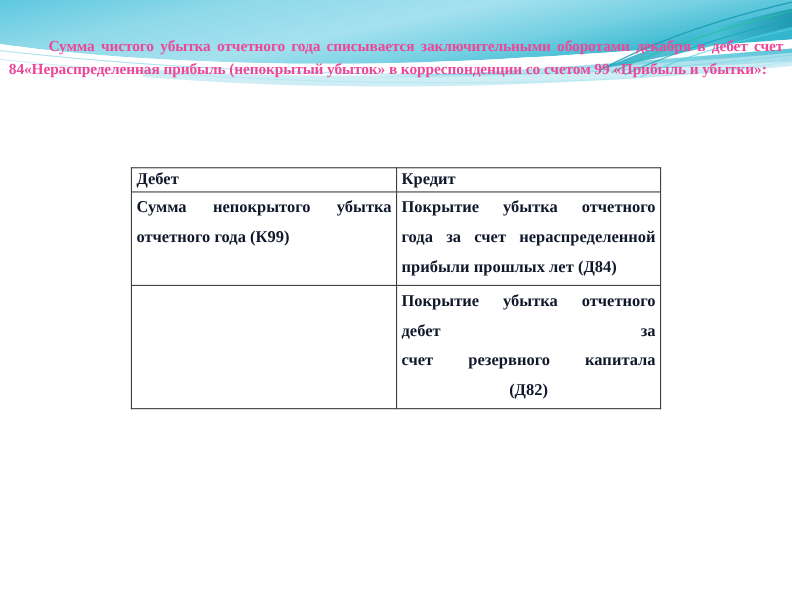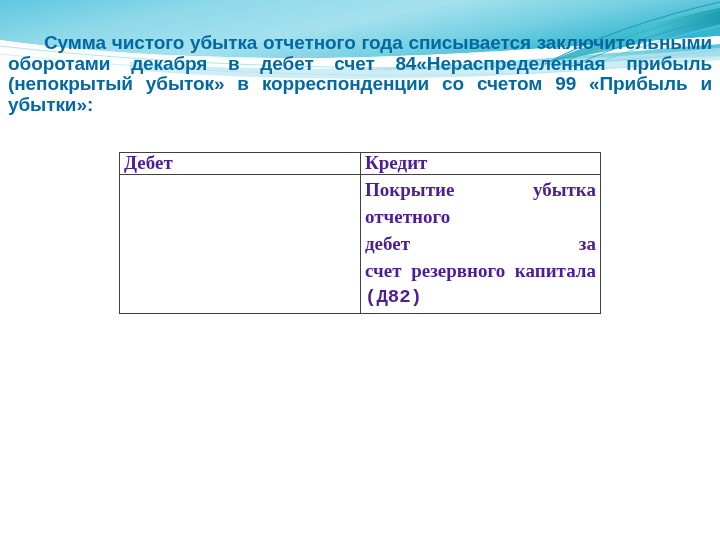--- a/index.html
+++ b/index.html
@@ -28,50 +28,51 @@
   #header-decoration svg {
     display: block;
   }
 
   
   #intro-paragraph {
     position: absolute;
     left: 8px;
     top: 33px;
     width: 704px;
-    font-size: 19px;
+    font-size: 14px;
     font-weight: bold;
     line-height: 20.5px;
-    color: #0369a1;
+    color: #ec4899;
     text-align: justify;
     text-justify: inter-word;
     text-indent: 36px;
     letter-spacing: -0.1px;
     white-space: pre-wrap;
+    font-family: Liberation Serif, serif;
   }
 
   
   #entries-table {
     position: absolute;
     left: 119px;
     top: 152px;
     width: 481px;
     border-collapse: collapse;
     table-layout: fixed;
     background: #ffffff;
   }
   #entries-table td,
   #entries-table th {
     border: 1.3px solid #404040;
     vertical-align: top;
     padding: 1px 4px 2px 4px;
     font-family: "Liberation Serif", serif;
-    font-size: 19px;
+    font-size: 15px;
     font-weight: bold;
-    color: #4c1d95;
+    color: #0f172a;
     line-height: 27px;
     text-align: justify;
     text-justify: inter-word;
   }
   #entries-table th {
     font-weight: bold;
     line-height: 20px;
     text-align: left;
     padding-top: 0px;
     padding-bottom: 1px;
@@ -143,27 +144,42 @@
     <col class="col-debit">
     <col class="col-credit">
   </colgroup>
   <thead>
     <tr>
       <th>Дебет</th>
       <th>Кредит</th>
     </tr>
   </thead>
   <tbody>
+    <tr class="row-1">
+      <td>
+        <span class="cell-inner">
+            <span style="display: block; text-align: justify; text-align-last: justify;">Сумма непокрытого убытка</span>
+            <span style="display: block; text-align: left;">отчетного года (К99)</span>
+          </span>
+      </td>
+      <td>
+        <span class="cell-inner">
+            <span style="display: block; text-align: justify; text-align-last: justify;">Покрытие убытка отчетного</span>
+            <span style="display: block; text-align: justify; text-align-last: justify;">года за счет нераспределенной</span>
+            <span style="display: block; text-align: left;">прибыли прошлых лет  (Д84)</span>
+          </span>
+      </td>
+    </tr>
     <tr class="row-2">
       <td class="cell-empty">
         <span class="cell-inner"></span>
       </td>
       <td>
         <span class="cell-inner">
             <span style="display: block; text-align: justify; text-align-last: justify;">Покрытие убытка отчетного</span>
             <span style="display: block; text-align: justify; text-align-last: justify;">дебет за</span>
             <span style="display: block; text-align: justify; text-align-last: justify;">счет резервного капитала</span>
-            <span style="display: block; text-align: left; font-family: Liberation Mono, monospace;">(Д82)</span>
+            <span style="display: block; text-align: center;">(Д82)</span>
           </span>
       </td>
     </tr>
   </tbody>
 </table>
 
 </body></html>

